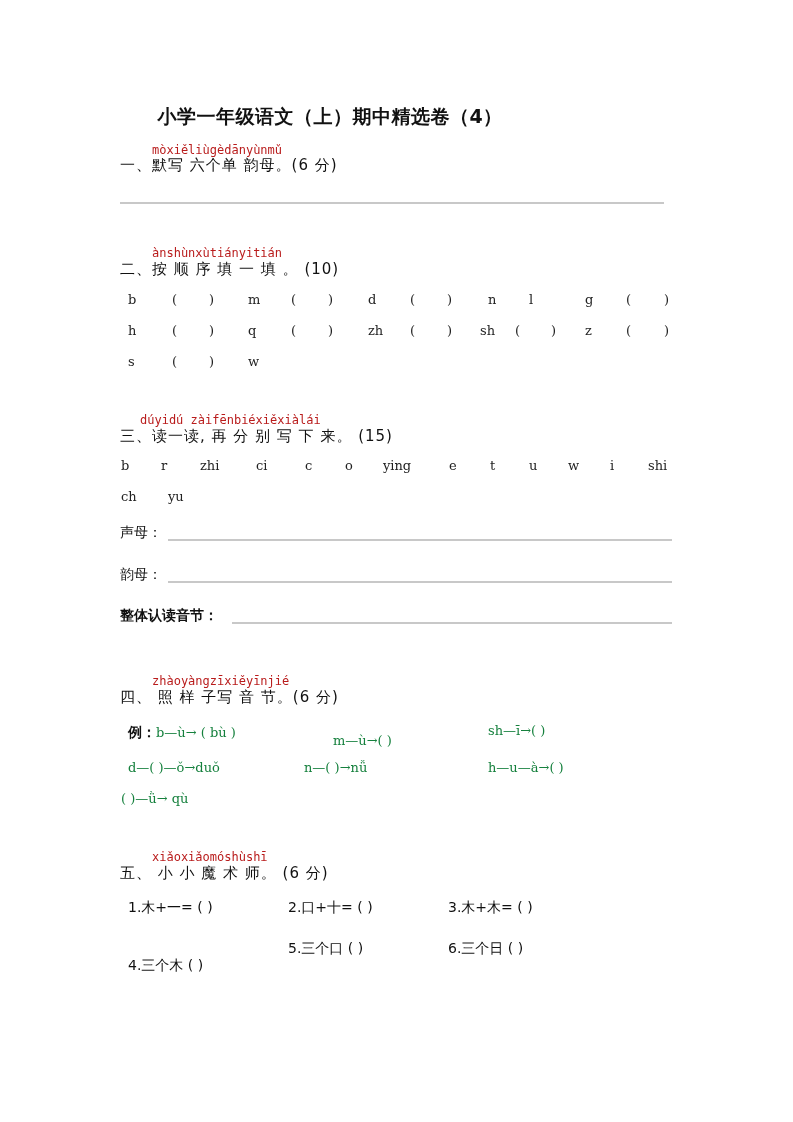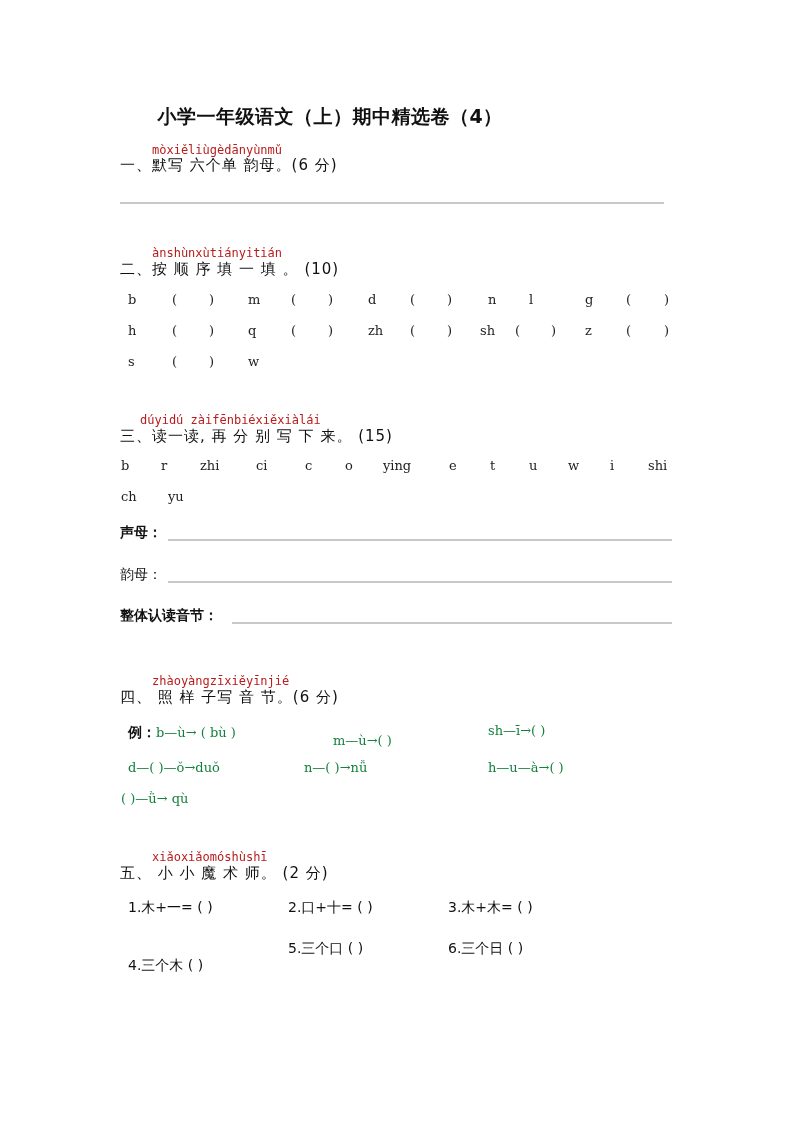--- a/index.html
+++ b/index.html
@@ -87,21 +87,21 @@
   <span class="abs cell" style="left:529px;top:458px;">u</span>
   <span class="abs cell" style="left:568px;top:458px;">w</span>
   <span class="abs cell" style="left:610px;top:458px;">i</span>
   <span class="abs cell" style="left:648px;top:458px;">shi</span>
 </div>
 <div>
   <span class="abs cell" style="left:121px;top:489px;">ch</span>
   <span class="abs cell" style="left:168px;top:489px;">yu</span>
 </div>
 
-<div class="abs label" style="left:120px;top:524px;font-weight:bold;">声母：</div>
+<div class="abs label" style="left:120px;top:524px;">声母：</div>
 <div class="rule" style="left:168px;top:539px;width:504px;"></div>
 
 <div class="abs label" style="left:120px;top:566px;">韵母：</div>
 <div class="rule" style="left:168px;top:581px;width:504px;"></div>
 
 <div class="abs label" style="left:120px;top:607px;font-weight:bold;">整体认读音节：</div>
 <div class="rule" style="left:232px;top:622px;width:440px;"></div>
 
 <div class="abs pinyin" style="left:152px;top:674px;">zhàoyàngzīxiěyīnjié</div>
 <div class="abs heading" style="left:120px;top:688px;">四、 照  样 子写 音 节。(6 分)</div>
@@ -110,20 +110,20 @@
   <span class="cjk" style="font-weight:bold;">例：</span><span class="mix">b—ù→ ( bù )</span>
 </div>
 <div class="abs mix" style="left:304px;top:733px;margin-left:29px;">m—ù→(        )</div>
 <div class="abs mix" style="left:488px;top:723px;">sh—ī→(      )</div>
 <div class="abs mix" style="left:128px;top:760px;">d—(     )—ǒ→duǒ</div>
 <div class="abs mix" style="left:304px;top:760px;">n—(     )→nǚ</div>
 <div class="abs mix" style="left:488px;top:760px;">h—u—à→(     )</div>
 <div class="abs mix" style="left:121px;top:791px;">(     )—ǜ→ qù</div>
 
 <div class="abs pinyin" style="left:152px;top:850px;">xiǎoxiǎomóshùshī</div>
-<div class="abs heading" style="left:120px;top:864px;">五、  小  小 魔 术 师。 (2 分)</div>
+<div class="abs heading" style="left:120px;top:864px;">五、  小  小 魔 术 师。 (6 分)</div>
 
 <div class="abs cjk" style="left:128px;top:899px;">1.木+一= (      )</div>
 <div class="abs cjk" style="left:288px;top:899px;">2.口+十= (      )</div>
 <div class="abs cjk" style="left:448px;top:899px;">3.木+木= (      )</div>
 <div class="abs cjk" style="left:128px;top:940px;margin-top:17px;">4.三个木 (      )</div>
 <div class="abs cjk" style="left:288px;top:940px;">5.三个口 (      )</div>
 <div class="abs cjk" style="left:448px;top:940px;">6.三个日 (      )</div>
 
 </body></html>

